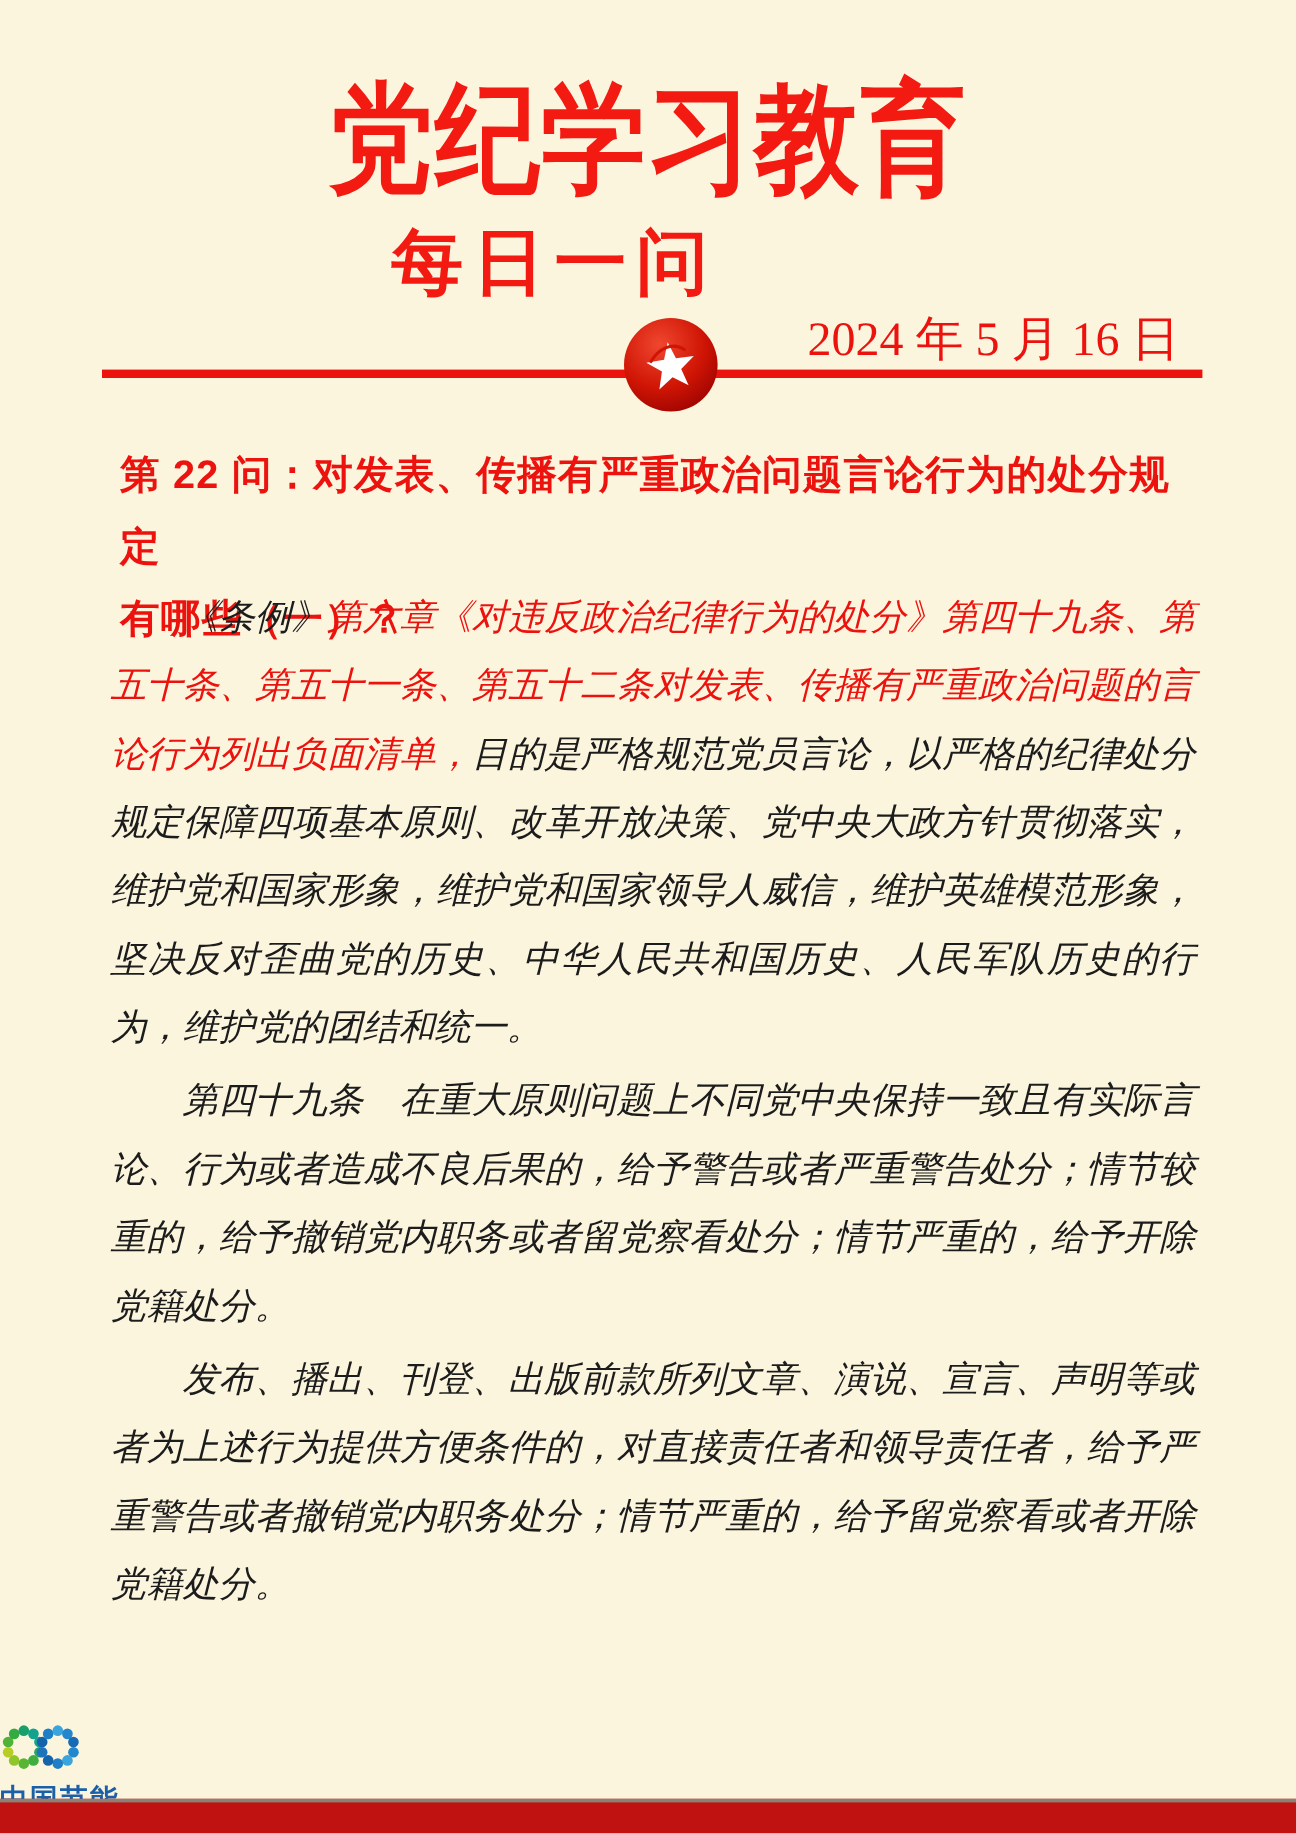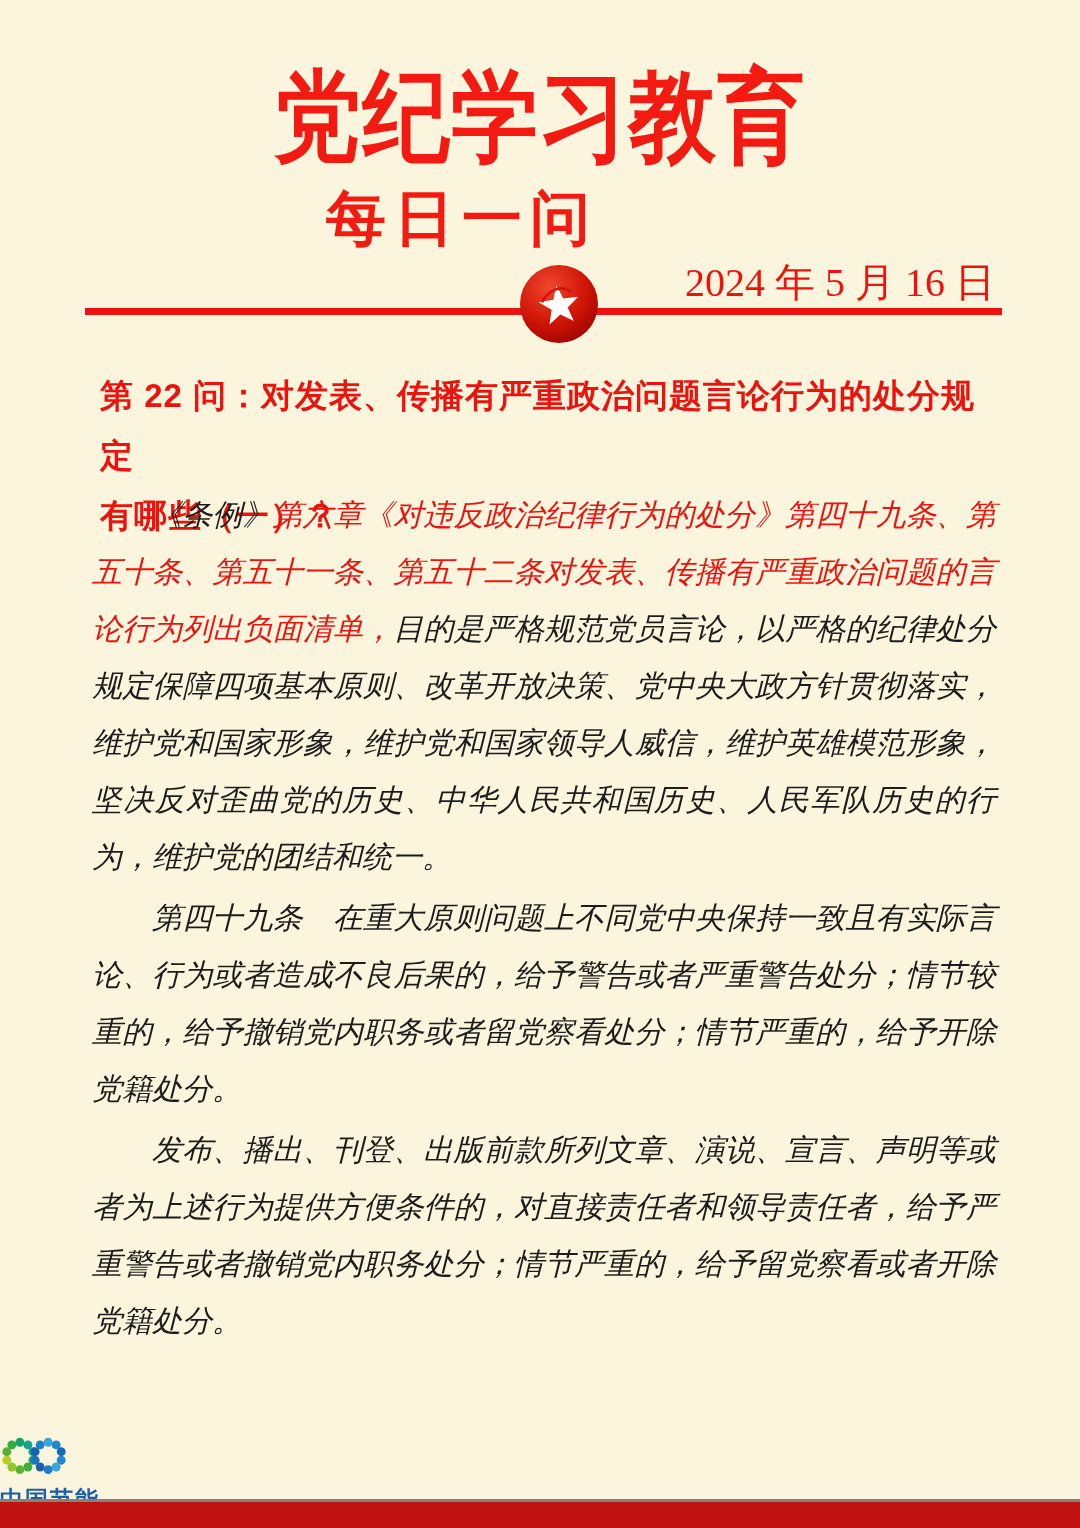--- a/index.html
+++ b/index.html
@@ -30,21 +30,21 @@
     letter-spacing: 8px; text-indent: 8px;
   }
 
   .org {
     position: absolute; top: 260px; left: 95px;
     color: var(--accent-red, #ec130e);
     font-family: "Liberation Sans", "DejaVu Sans", sans-serif;
     font-weight: 700; font-size: 40px; line-height: 46px;
   }
   .date {
-    position: absolute; top: 260px; right: 85px;
+    position: absolute; top: 260px; right: 97px;
     color: var(--accent-red, #ec130e);
     font-family: "Liberation Serif", "DejaVu Serif", serif;
     font-weight: 400; font-size: 40px; line-height: 46px;
   }
   .rule {
     position: absolute; top: 308px; left: 85px; width: 917px; height: 7px;
     background: var(--accent-red, #ec130e);
   }
   .badge {
     position: absolute; top: 264px; left: 519px; width: 80px; height: 80px;

